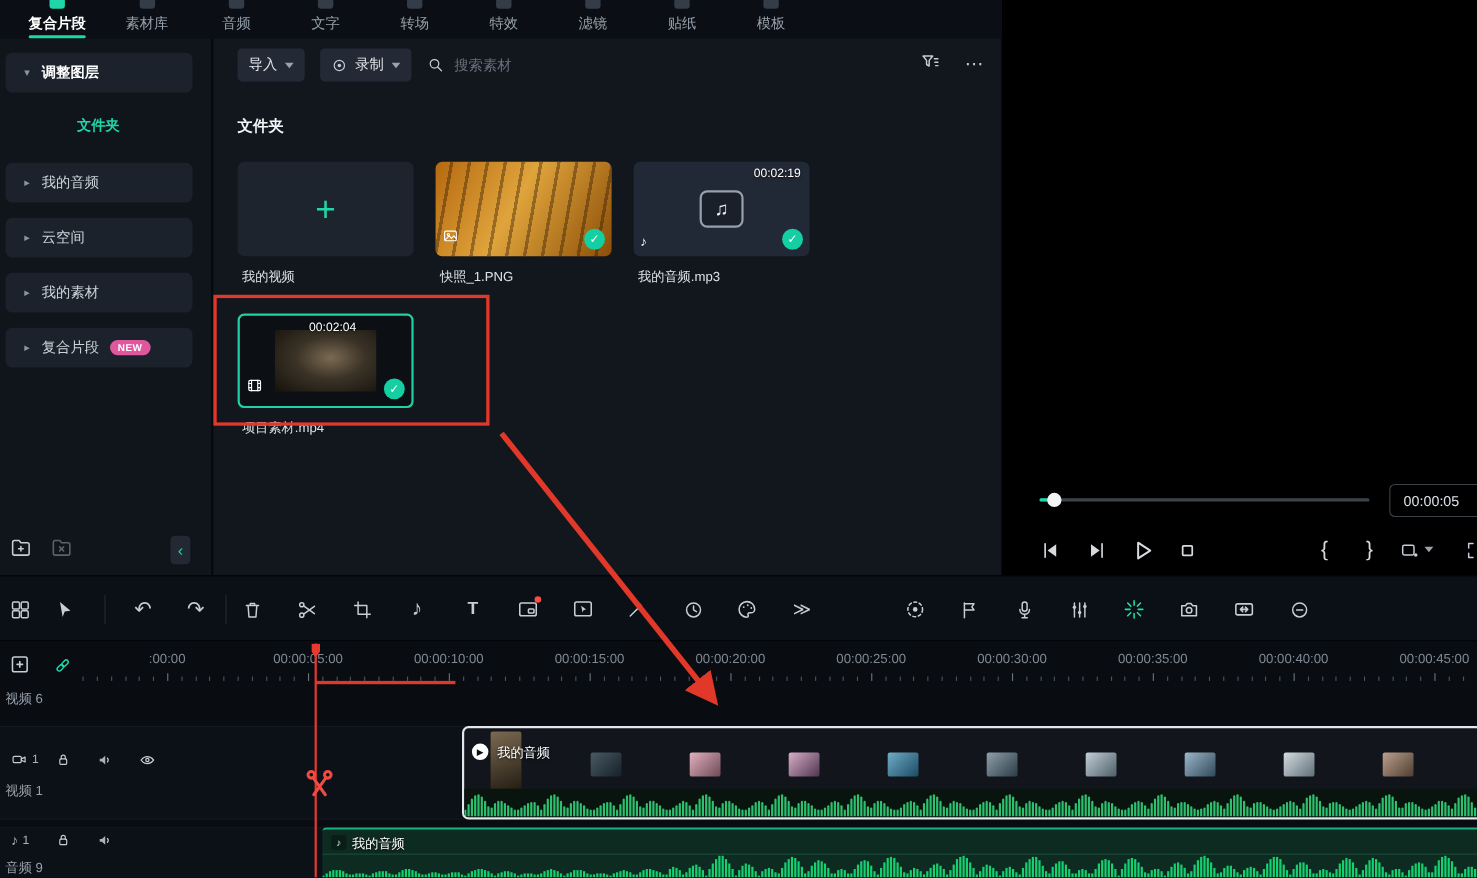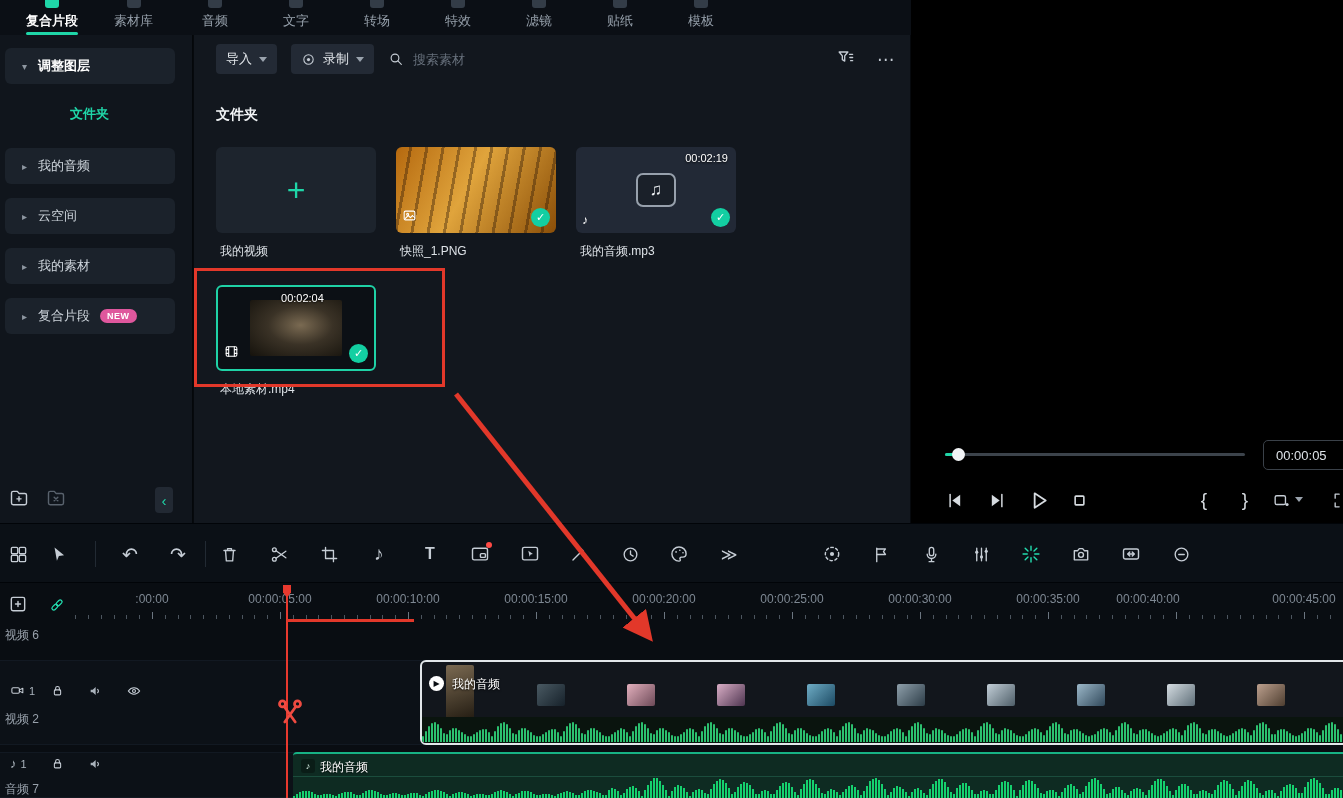--- a/index.html
+++ b/index.html
@@ -287,21 +287,21 @@
         <span class="dur center">00:02:04</span>
         <i class="vthumb-inner"></i>
         <span class="corner-ic"><svg class="ic" width="15" height="15" viewBox="0 0 24 24" style="stroke:#fff">
               <rect x="3.5" y="4.5" width="17" height="15" rx="2"></rect>
               <path d="M7.5 4.5v15M16.5 4.5v15M3.5 9h4M3.5 15h4M16.5 9h4M16.5 15h4"></path>
             </svg></span>
         <span class="check">
             <em>✓</em>
           </span>
       </div>
-      <div class="mlabel">本地素材.mp4</div>
+      <div class="mlabel">项目素材.mp4</div>
     </div>
   </div>
 
   <div class="preview">
     <i class="seek-track"></i>
     <i class="seek-fill"></i>
     <i class="seek-knob"></i>
     <div class="timebox">
         <span>00:00:05</span>
       </div>
@@ -487,21 +487,21 @@
   <div class="timeline">
     <div class="ruler">
         <span class="ruler-label" style="left: 152px;">:00:00</span>
         <span class="ruler-label" style="left: 280px;">00:00:05:00</span>
         <span class="ruler-label" style="left: 408px;">00:00:10:00</span>
         <span class="ruler-label" style="left: 536px;">00:00:15:00</span>
         <span class="ruler-label" style="left: 664px;">00:00:20:00</span>
         <span class="ruler-label" style="left: 792px;">00:00:25:00</span>
         <span class="ruler-label" style="left: 920px;">00:00:30:00</span>
         <span class="ruler-label" style="left: 1048px;">00:00:35:00</span>
-        <span class="ruler-label" style="left: 1148px;">00:00:40:00</span>
+        <span class="ruler-label" style="left: 1176px;">00:00:40:00</span>
         <span class="ruler-label" style="left: 1304px;">00:00:45:00</span>
         <i class="tick" style="left: 75.2px;"></i>
         <i class="tick" style="left: 88px;"></i>
         <i class="tick" style="left: 100.8px;"></i>
         <i class="tick" style="left: 113.6px;"></i>
         <i class="tick" style="left: 126.4px;"></i>
         <i class="tick" style="left: 139.2px;"></i>
         <i class="tick major" style="left: 152px;"></i>
         <i class="tick" style="left: 164.8px;"></i>
         <i class="tick" style="left: 177.6px;"></i>
@@ -625,35 +625,35 @@
           <path d="M9 11V8.5a3 3 0 0 1 6 0V11"></path>
         </svg></span>
     <span class="hicon" style="left:88px;top:100px"><svg class="ic" width="16" height="16" viewBox="0 0 24 24">
           <path d="M4 10v4h3l4.5 4V6L7 10z" fill="#aab3bc" stroke="none"></path>
           <path d="M14.5 9.5a3.5 3.5 0 0 1 0 5"></path>
         </svg></span>
     <span class="hicon" style="left:126px;top:100px"><svg class="ic" width="16" height="16" viewBox="0 0 24 24">
           <path d="M3.5 12S7 7.2 12 7.2 20.5 12 20.5 12 17 16.8 12 16.8 3.5 12 3.5 12z"></path>
           <circle cx="12" cy="12" r="2.2"></circle>
         </svg></span>
-    <div class="track-label" style="left:5px;top:128px">视频 2</div>
+    <div class="track-label" style="left:5px;top:128px">视频 1</div>
 
     <div class="trackid" style="left:10px;top:173px">
       <em style="font-size:13px">♪</em>
       <em>1</em>
     </div>
     <span class="hicon" style="left:50px;top:173px"><svg class="ic" width="15" height="15" viewBox="0 0 24 24">
           <rect x="7" y="11" width="10" height="8" rx="1.5"></rect>
           <path d="M9 11V8.5a3 3 0 0 1 6 0V11"></path>
         </svg></span>
     <span class="hicon" style="left:88px;top:173px"><svg class="ic" width="16" height="16" viewBox="0 0 24 24">
           <path d="M4 10v4h3l4.5 4V6L7 10z" fill="#aab3bc" stroke="none"></path>
           <path d="M14.5 9.5a3.5 3.5 0 0 1 0 5"></path>
         </svg></span>
-    <div class="track-label" style="left:5px;top:198px">音频 7</div>
+    <div class="track-label" style="left:5px;top:198px">音频 9</div>
 
     <div class="vclip">
       <div class="vthumbs">
           <b class="bigthumb"></b>
           <b class="sthumb" style="left: 115px; background: linear-gradient(135deg, rgb(74, 90, 99), rgb(22, 33, 42));"></b>
           <b class="sthumb" style="left: 205px; background: linear-gradient(135deg, rgb(227, 176, 189), rgb(109, 74, 88));"></b>
           <b class="sthumb" style="left: 295px; background: linear-gradient(135deg, rgb(217, 174, 198), rgb(78, 53, 80));"></b>
           <b class="sthumb" style="left: 385px; background: linear-gradient(135deg, rgb(111, 173, 198), rgb(28, 74, 99));"></b>
           <b class="sthumb" style="left: 475px; background: linear-gradient(135deg, rgb(143, 160, 171), rgb(44, 60, 71));"></b>
           <b class="sthumb" style="left: 565px; background: linear-gradient(135deg, rgb(195, 207, 216), rgb(78, 94, 104));"></b>

